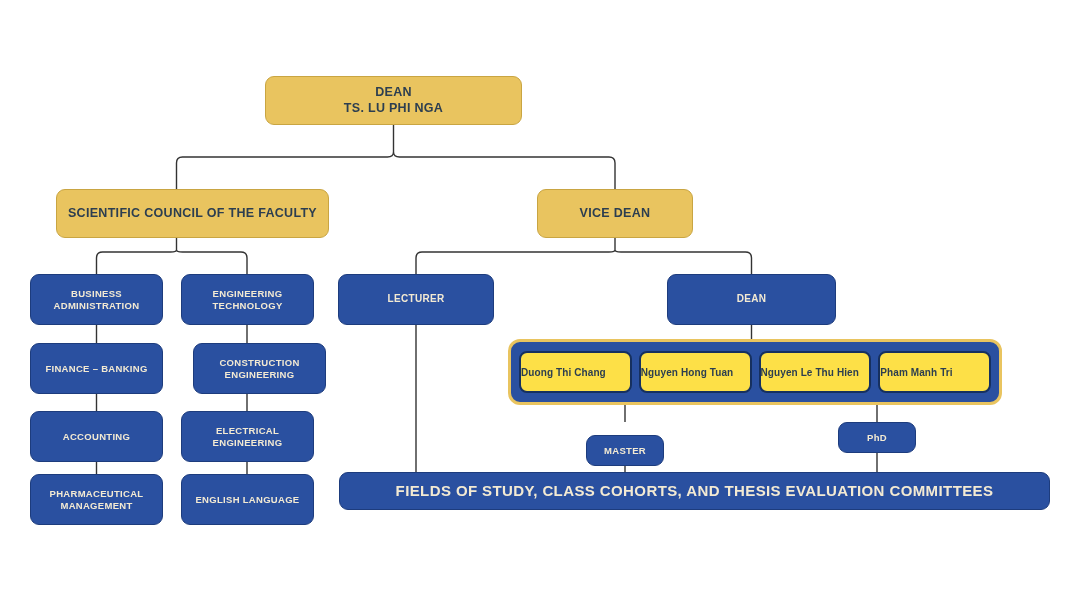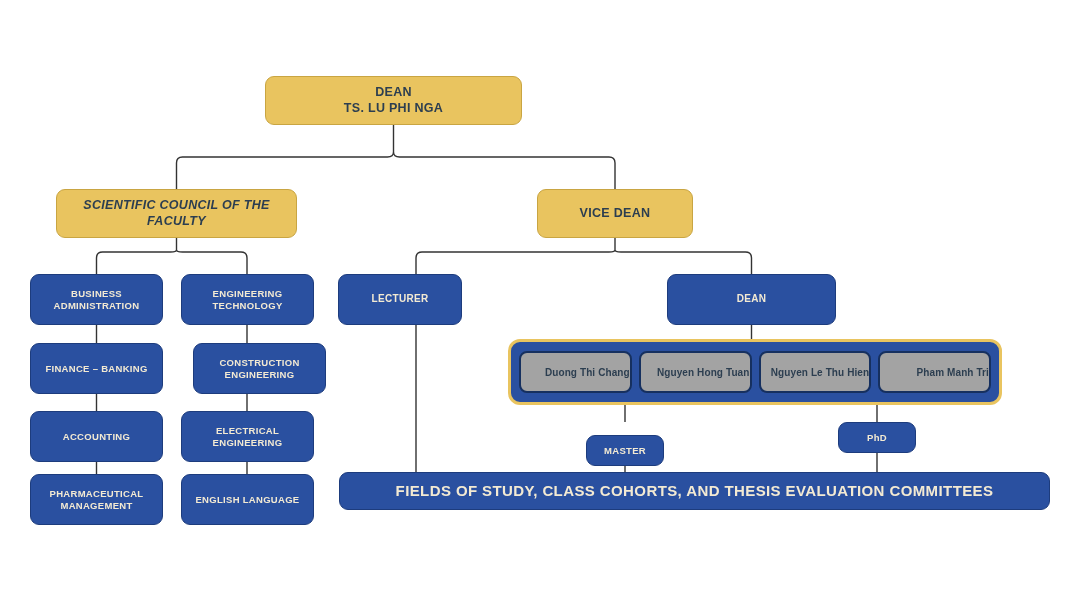--- a/index.html
+++ b/index.html
@@ -52,34 +52,34 @@
     color: #f3ead3;
     border: 1px solid #1d3c7d;
     font-weight: bold;
   }
   .node .label {
     display: block;
     padding: 0 8px;
     white-space: pre-line;
   }
   #node-dean { left: 265px; top: 76px; width: 257px; height: 49px; font-size: 12.5px; }
-  #node-council { left: 56px; top: 189px; width: 241px; height: 49px; font-size: 12.5px; font-style: italic; }
+  #node-council { left: 56px; top: 189px; width: 273px; height: 49px; font-size: 12.5px; }
   #node-vicedean { left: 537px; top: 189px; width: 156px; height: 49px; font-size: 12.5px; }
 
   #node-business { left: 30px; top: 274px; width: 133px; height: 51px; font-size: 9.5px; }
   #node-finance  { left: 30px; top: 343px; width: 133px; height: 51px; font-size: 9.5px; }
   #node-accounting { left: 30px; top: 411px; width: 133px; height: 51px; font-size: 9.5px; }
   #node-pharma   { left: 30px; top: 474px; width: 133px; height: 51px; font-size: 9.5px; }
 
   #node-it         { left: 181px; top: 274px; width: 133px; height: 51px; font-size: 9.5px; }
   #node-construct  { left: 181px; top: 343px; width: 133px; height: 51px; font-size: 9.5px; margin-left: 12px; }
   #node-electrical { left: 181px; top: 411px; width: 133px; height: 51px; font-size: 9.5px; }
   #node-english    { left: 181px; top: 474px; width: 133px; height: 51px; font-size: 9.5px; }
 
-  #node-lecturer { left: 338px; top: 274px; width: 124px; height: 51px; font-size: 10px; }
+  #node-lecturer { left: 338px; top: 274px; width: 156px; height: 51px; font-size: 10px; }
   #node-staff    { left: 667px; top: 274px; width: 169px; height: 51px; font-size: 10px; }
 
   #staff-container {
     position: absolute;
     left: 508px;
     top: 339px;
     width: 494px;
     height: 66px;
     box-sizing: border-box;
     background: #2a50a0;
@@ -89,26 +89,26 @@
     align-items: center;
     justify-content: space-between;
     padding: 0 8px;
     gap: 7px;
     z-index: 4;
   }
   .staff-chip {
     flex: 1 1 0;
     height: 42px;
     box-sizing: border-box;
-    background: #a3a3a3;
+    background: #fde047;
     border: 2px solid #16305f;
     border-radius: 8px;
     display: flex;
     align-items: center;
-    justify-content: flex-end;
+    justify-content: flex-start;
     color: #2c3e50;
     font-weight: bold;
     font-size: 10px;
     text-align: center;
     letter-spacing: 0.1px;
   }
 
   #node-master { left: 586px; top: 422px; width: 78px; height: 31px; font-size: 9.5px; margin-top: 13px; }
   #node-phd    { left: 838px; top: 422px; width: 78px; height: 31px; font-size: 9.5px; }
 

